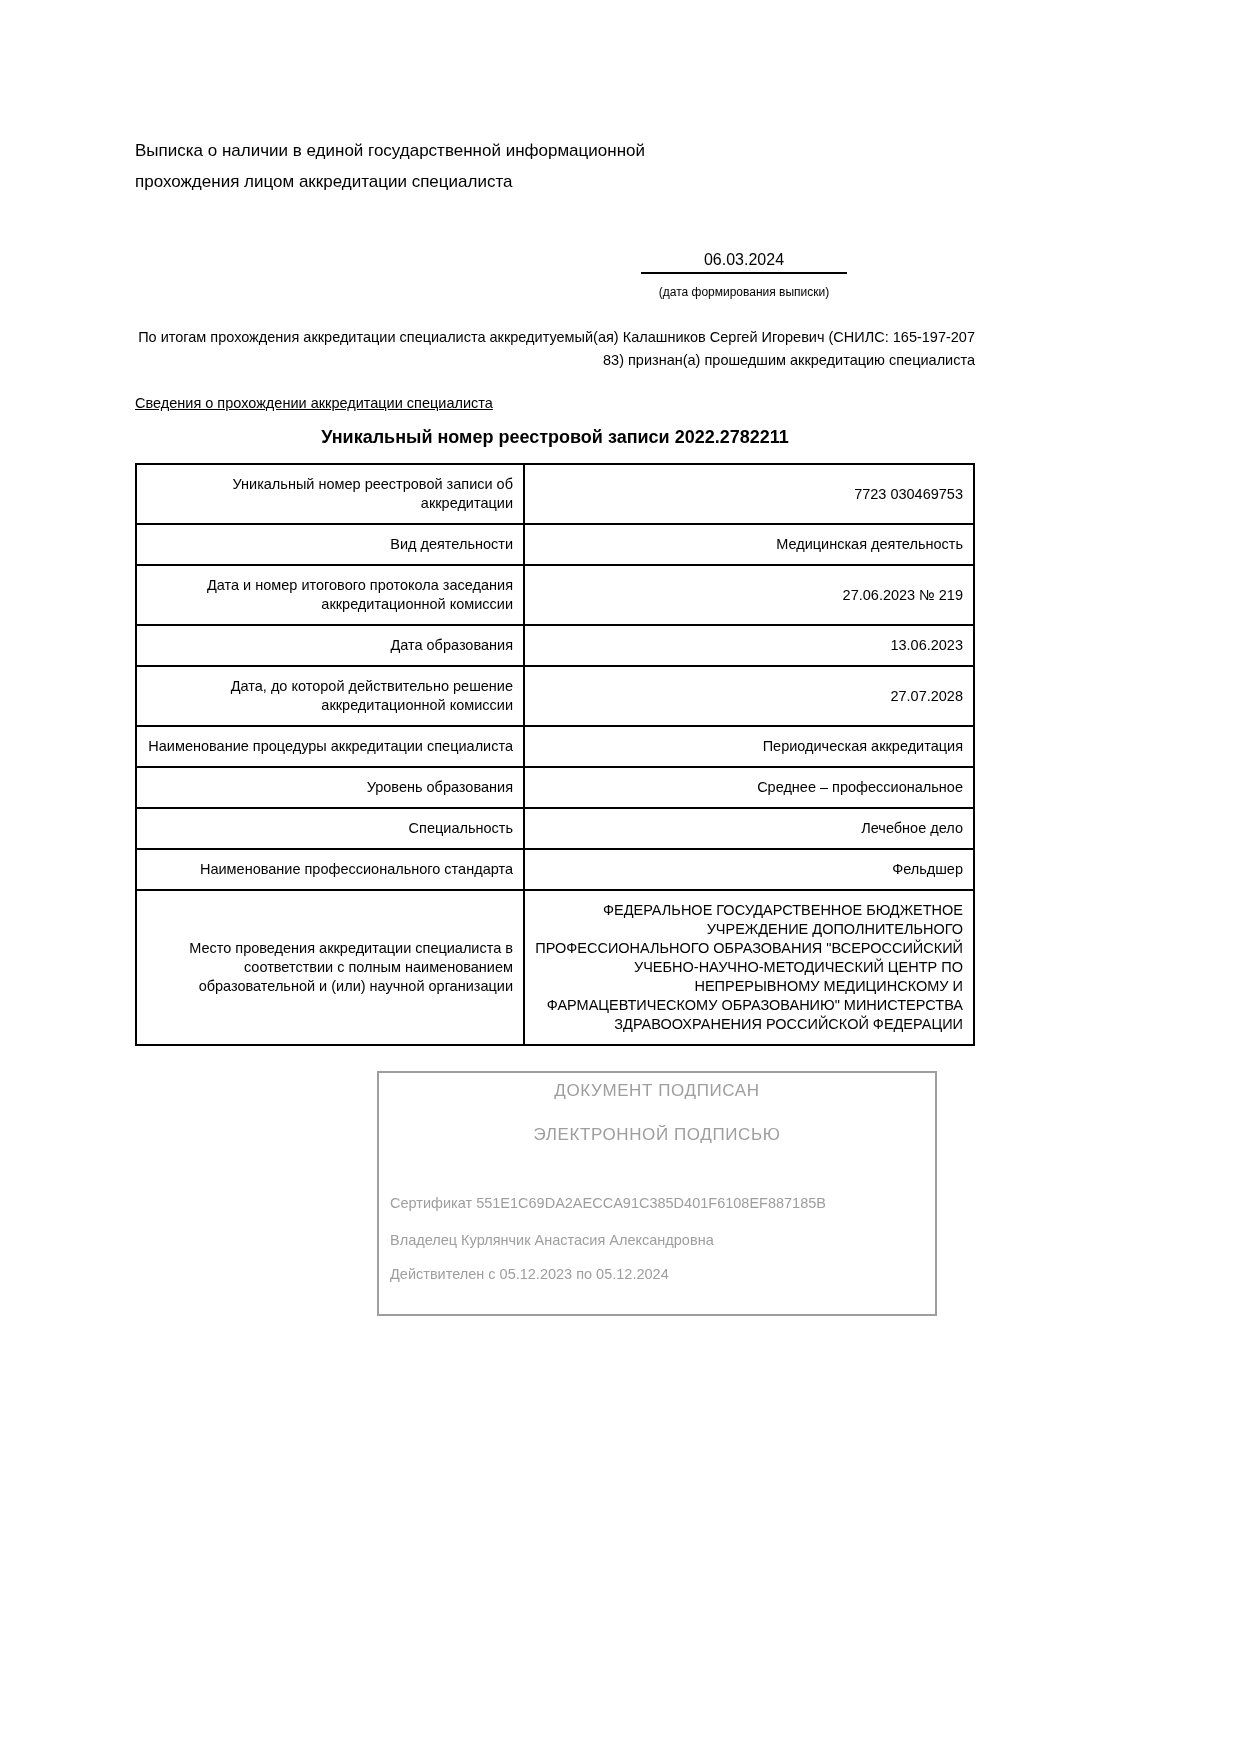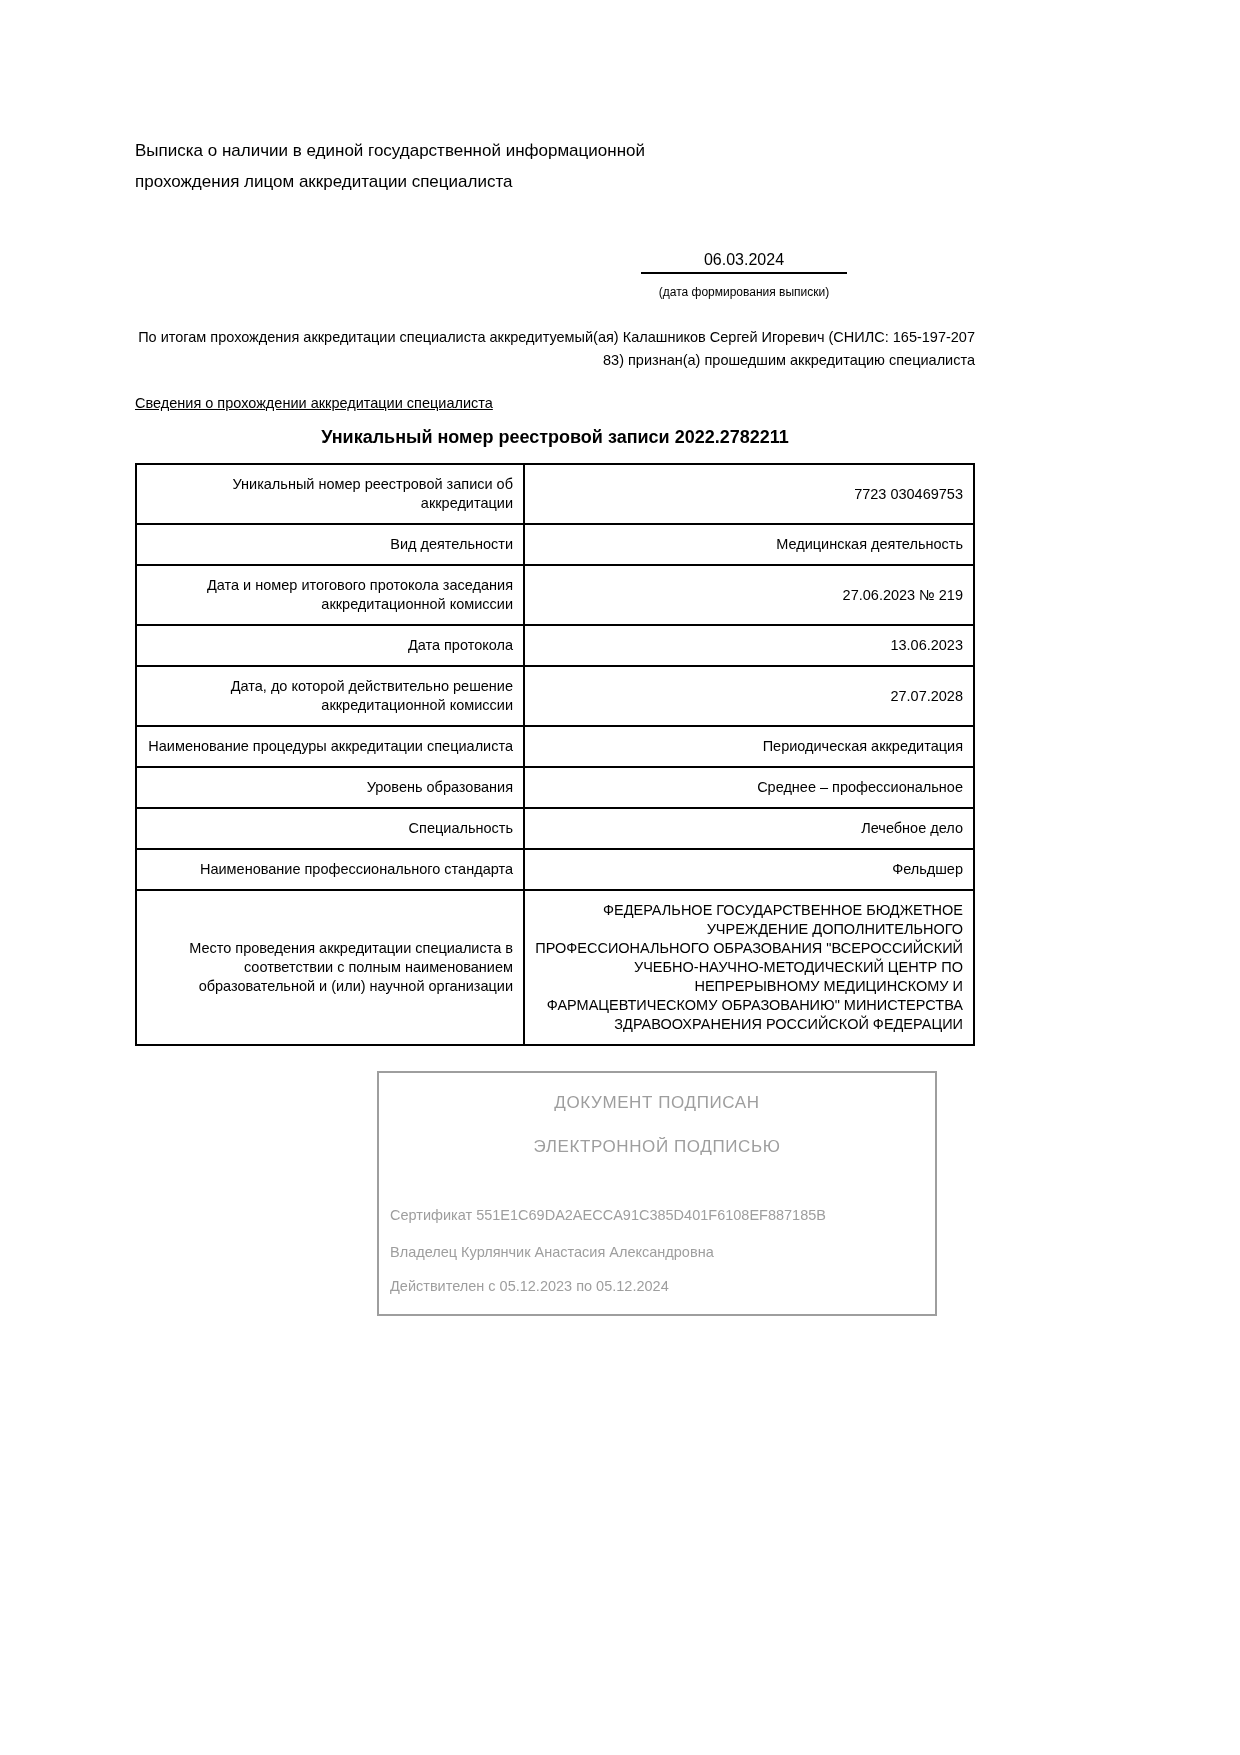--- a/index.html
+++ b/index.html
@@ -74,21 +74,21 @@
     width: 366px;
   }
   .signature-box {
     box-sizing: border-box;
     width: 560px;
     height: 245px;
     border: 2px solid #9e9e9e;
     margin-top: 25px;
     margin-left: 242px;
     color: #9e9e9e;
-    padding-top: 20px;
+    padding-top: 8px;
   }
   .sig-header {
     text-align: center;
     font-size: 17px;
     letter-spacing: 0.6px;
   }
   .sig-header.second {
     margin-top: 24px;
   }
   .sig-detail {
@@ -127,21 +127,21 @@
       </tr>
       <tr>
         <td class="label">Вид деятельности</td>
         <td class="value">Медицинская деятельность</td>
       </tr>
       <tr>
         <td class="label">Дата и номер итогового протокола заседания аккредитационной комиссии</td>
         <td class="value">27.06.2023 № 219</td>
       </tr>
       <tr>
-        <td class="label">Дата протокола</td>
+        <td class="label">Дата образования</td>
         <td class="value">13.06.2023</td>
       </tr>
       <tr>
         <td class="label">Дата, до которой действительно решение аккредитационной комиссии</td>
         <td class="value">27.07.2028</td>
       </tr>
       <tr>
         <td class="label">Наименование процедуры аккредитации специалиста</td>
         <td class="value">Периодическая аккредитация</td>
       </tr>

